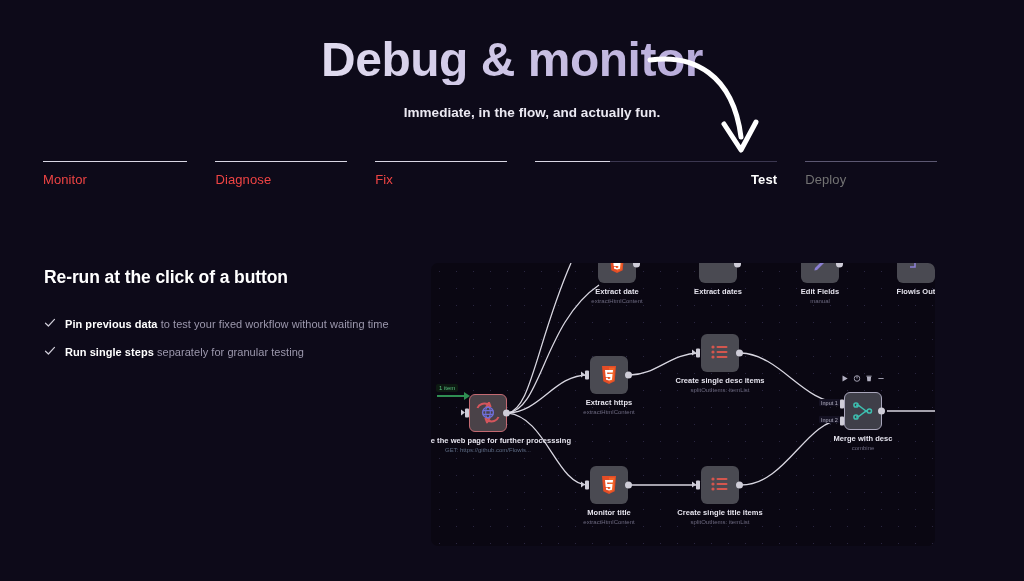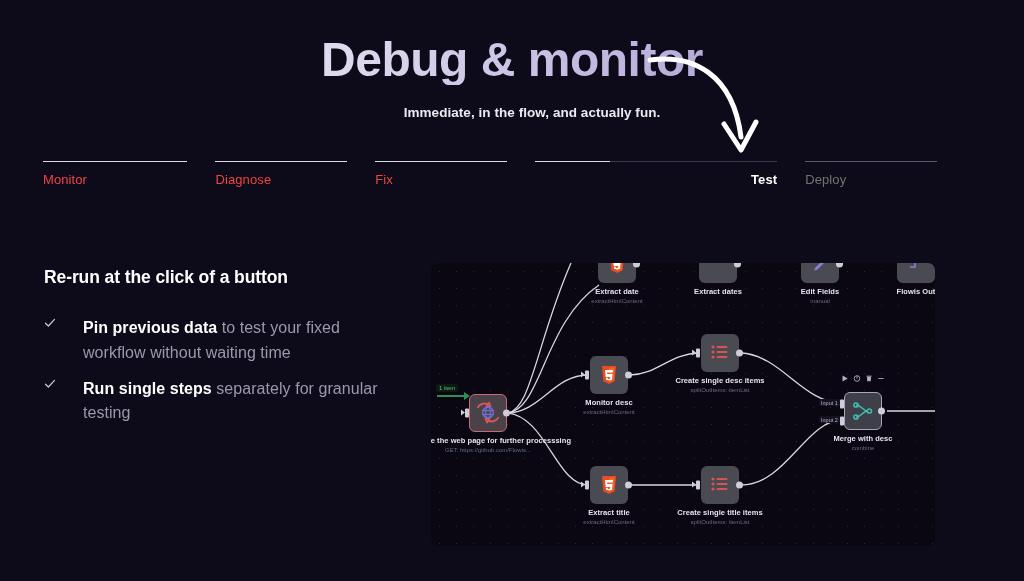--- a/index.html
+++ b/index.html
@@ -59,21 +59,21 @@
 
   
   .left-col { position: absolute; left: 44px; top: 267px; width: 350px; }
   .section-title {
     font-size: 17.5px; font-weight: 700; color: #ffffff; letter-spacing: -0.1px;
   }
   .bullets { margin-top: 28px; }
   .bullet { display: flex; gap: 9px; margin-bottom: 11px; }
   .check { flex: 0 0 auto; width: 12px; height: 16px; margin-top: 1px; }
   .bullet-text {
-    font-size: 16px; line-height: 1.55; color: #9c98ad; letter-spacing: 0.05px; margin-left: 18px;
+    font-size: 11px; line-height: 1.55; color: #9c98ad; letter-spacing: 0.05px;
   }
   .bullet-text b { color: #ffffff; font-weight: 700; }
 
   
   .canvas {
     position: absolute; left: 431px; top: 263px;
     width: 504px; height: 283px;
     background-color: #0a0712;
     background-image: radial-gradient(#2a2640 0.9px, transparent 0.9px);
     background-size: 17px 17px;
@@ -342,21 +342,21 @@
             <svg width="16" height="18" viewBox="0 0 16 18" class="ic">
               <path d="M1 0 h14 l-1.3 15.2 L8 18 L2.3 15.2 Z" fill="#e44d26"></path>
               <path d="M8 1.4 v15.1 l4.6-2.2 1.1-12.9 Z" fill="#f16529"></path>
               <path d="M4 4 h8 l-.25 2.4H6.1l.15 1.7h5.3l-.6 5.6L8 14.6l-2.9-.9-.2-2h1.9l.1 1 1.1.3 1.2-.3.15-1.6H4.7Z" fill="#fff"></path>
             </svg>
           </span>
           <div class="port in"></div>
           <div class="port out"></div>
         </div>
         <div class="node-caption">
-          <div class="node-name">Monitor desc</div>
+          <div class="node-name">Extract https</div>
           <div class="node-sub">extractHtmlContent</div>
         </div>
       </div>
 
       <div class="node" style="left:270px;top:71px">
         <div class="node-box">
           <span>
             <svg width="18" height="17" viewBox="0 0 18 17" class="ic">
               <g fill="#d4564e">
                 <circle cx="2" cy="2" r="1.6"></circle>
@@ -383,21 +383,21 @@
             <svg width="16" height="18" viewBox="0 0 16 18" class="ic">
               <path d="M1 0 h14 l-1.3 15.2 L8 18 L2.3 15.2 Z" fill="#e44d26"></path>
               <path d="M8 1.4 v15.1 l4.6-2.2 1.1-12.9 Z" fill="#f16529"></path>
               <path d="M4 4 h8 l-.25 2.4H6.1l.15 1.7h5.3l-.6 5.6L8 14.6l-2.9-.9-.2-2h1.9l.1 1 1.1.3 1.2-.3.15-1.6H4.7Z" fill="#fff"></path>
             </svg>
           </span>
           <div class="port in"></div>
           <div class="port out"></div>
         </div>
         <div class="node-caption">
-          <div class="node-name">Extract title</div>
+          <div class="node-name">Monitor title</div>
           <div class="node-sub">extractHtmlContent</div>
         </div>
       </div>
 
       <div class="node" style="left:270px;top:203px">
         <div class="node-box">
           <span>
             <svg width="18" height="17" viewBox="0 0 18 17" class="ic">
               <g fill="#d4564e">
                 <circle cx="2" cy="2" r="1.6"></circle>

